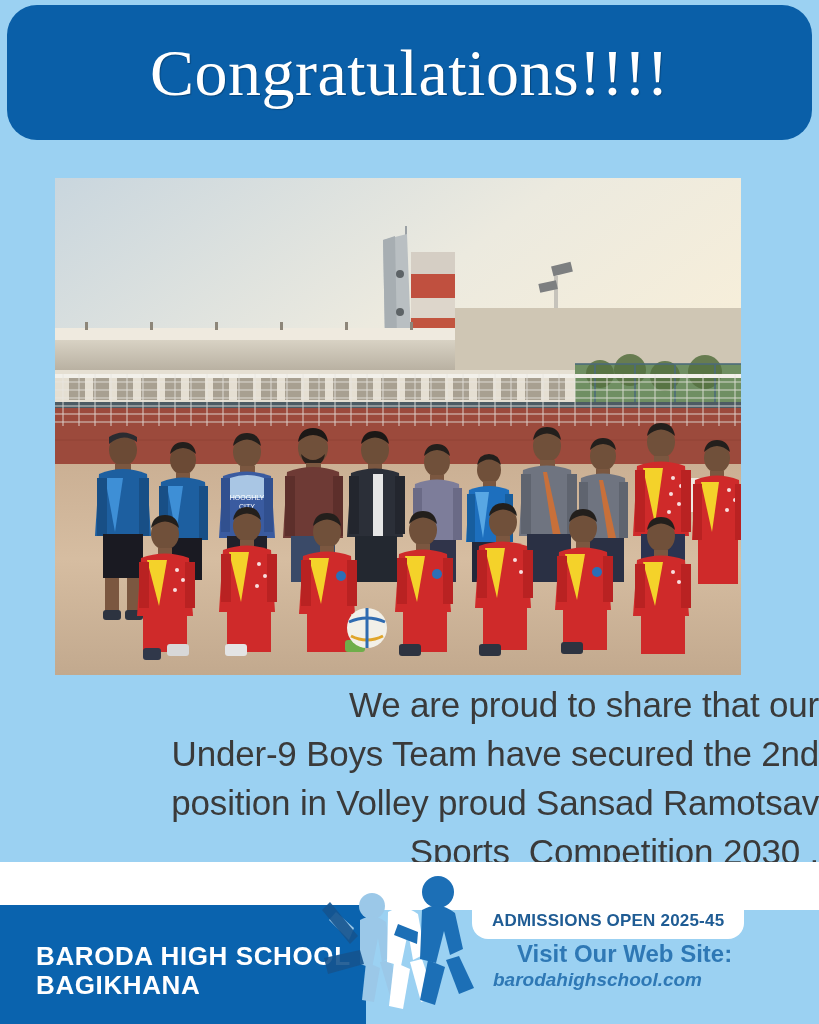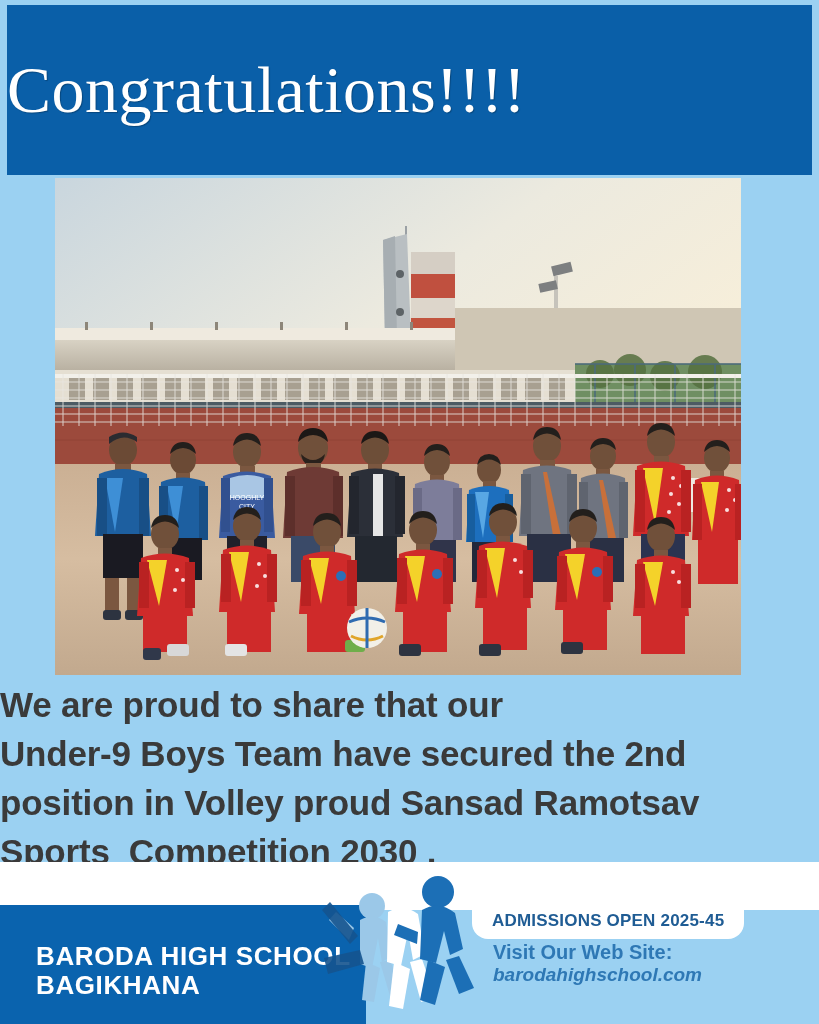--- a/index.html
+++ b/index.html
@@ -17,24 +17,26 @@
     overflow: hidden;
     background: #9BD1F2;
   }
 
   
   .header-banner {
     position: absolute;
     left: 7px;
     top: 5px;
     width: 805px;
-    height: 170px;
+    height: 135px;
     background: #0A5FA8;
     display: flex;
     align-items: center;
+    justify-content: center;
+    border-radius: 30px;
   }
   .header-title {
     font-family: "Liberation Serif", "DejaVu Serif", serif;
     color: #FFFFFF;
     font-size: 66px;
     line-height: 1;
     letter-spacing: 0.5px;
     white-space: nowrap;
     text-shadow: 1px 1px 1px rgba(0,0,0,0.25);
   }
@@ -50,23 +52,23 @@
     background: #c9b8a2;
   }
   .photo-svg { display: block; width: 100%; height: 100%; }
 
   
   .body-text {
     position: absolute;
     left: 0;
     top: 680px;
     width: 819px;
-    text-align: left;
+    text-align: right;
     color: #3A3A3A;
-    font-weight: bold;
+    font-weight: normal;
     font-size: 35px;
     line-height: 49px;
     letter-spacing: -0.2px;
   }
   .body-text .line { display: block; white-space: pre; }
 
   
   .footer {
     position: absolute;
     left: 0;
@@ -124,21 +126,21 @@
     white-space: nowrap;
   }
   .website-block {
     position: absolute;
     left: 493px;
     top: 78px;
     color: #2E78B5;
     font-weight: bold;
     line-height: 1.2;
   }
-  .website-block .wl1 { display:block; font-size: 20px; }
+  .website-block .wl1 { display:block; font-size: 24px; margin-left: 24px; }
   .website-block .wl2 { display:block; font-size: 19px; font-style: italic; }
 </style>
 </head>
 <body>
 
 <div class="poster">
 
   <div class="header-banner">
     <div class="header-title">Congratulations!!!!</div>
   </div>

